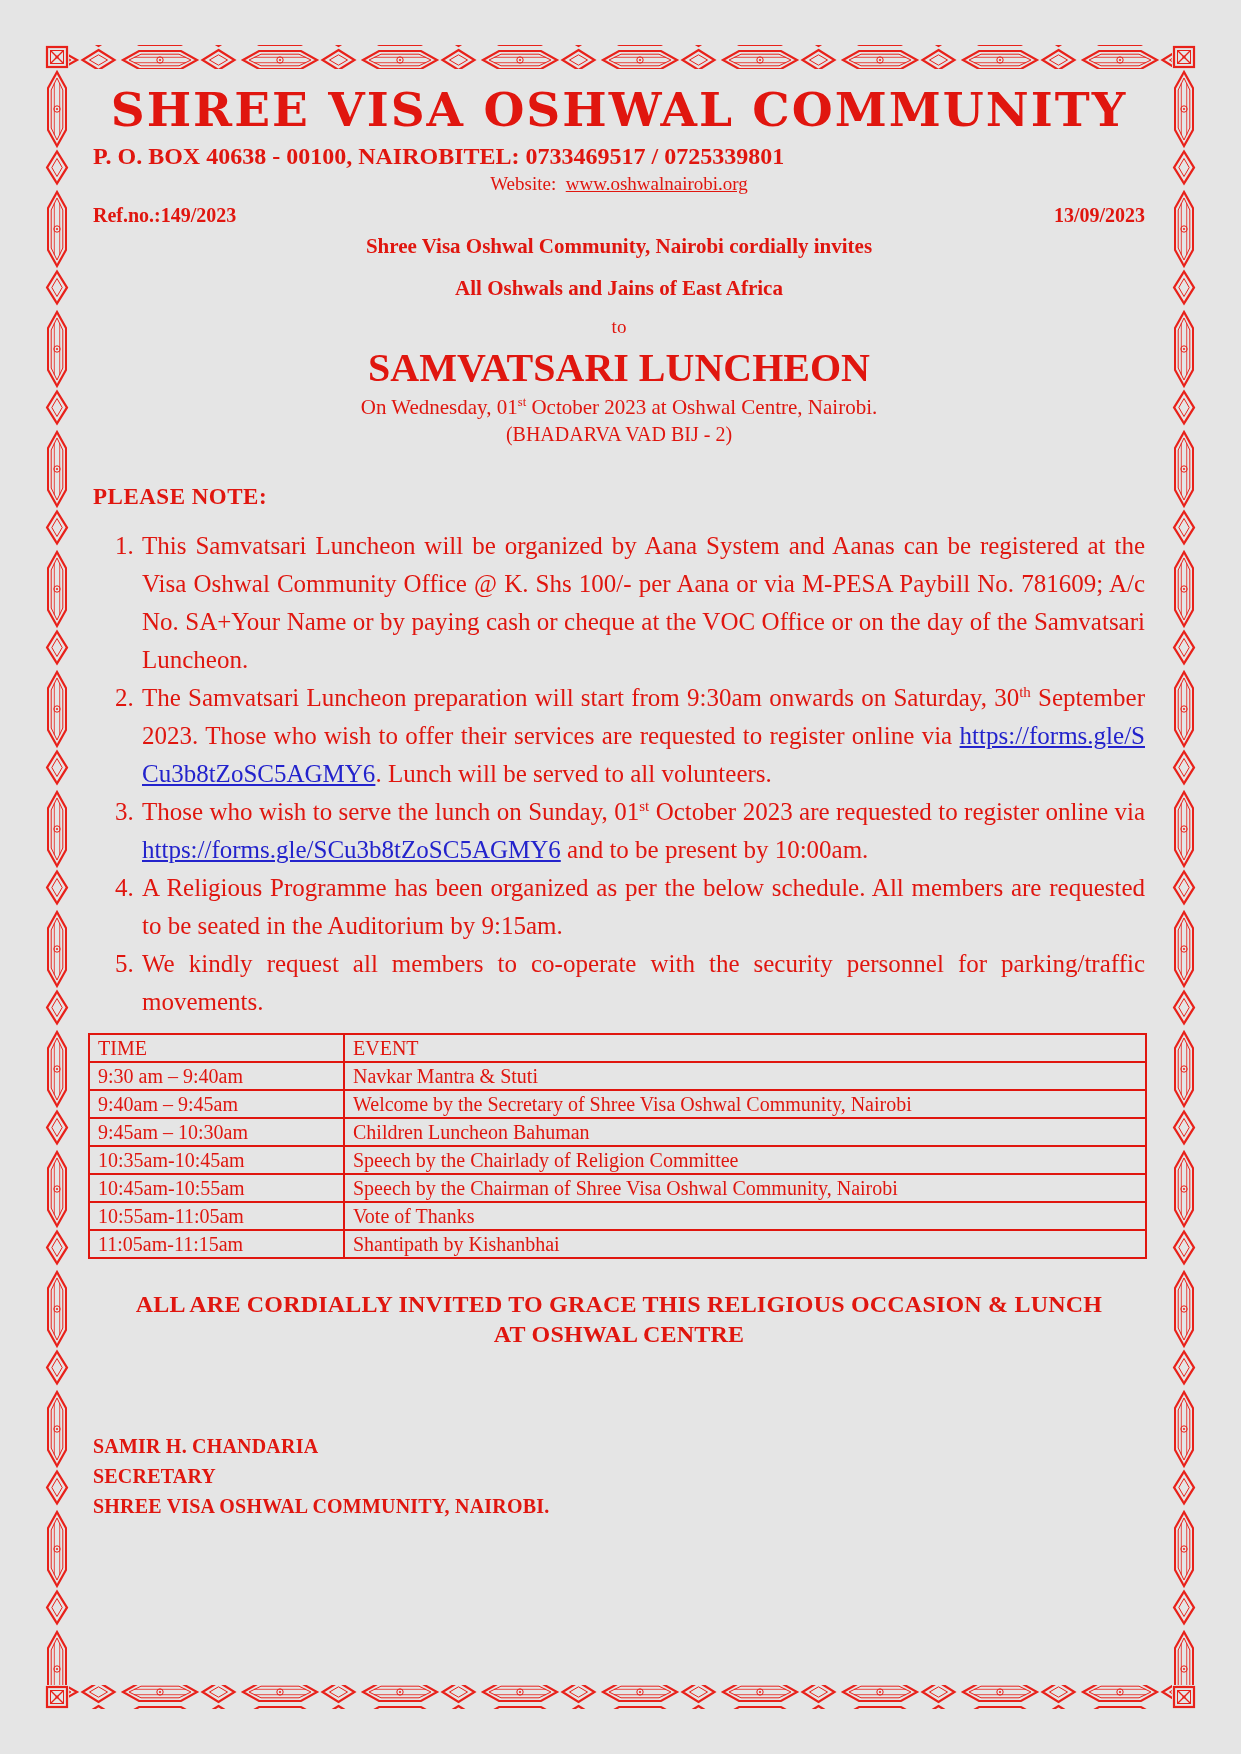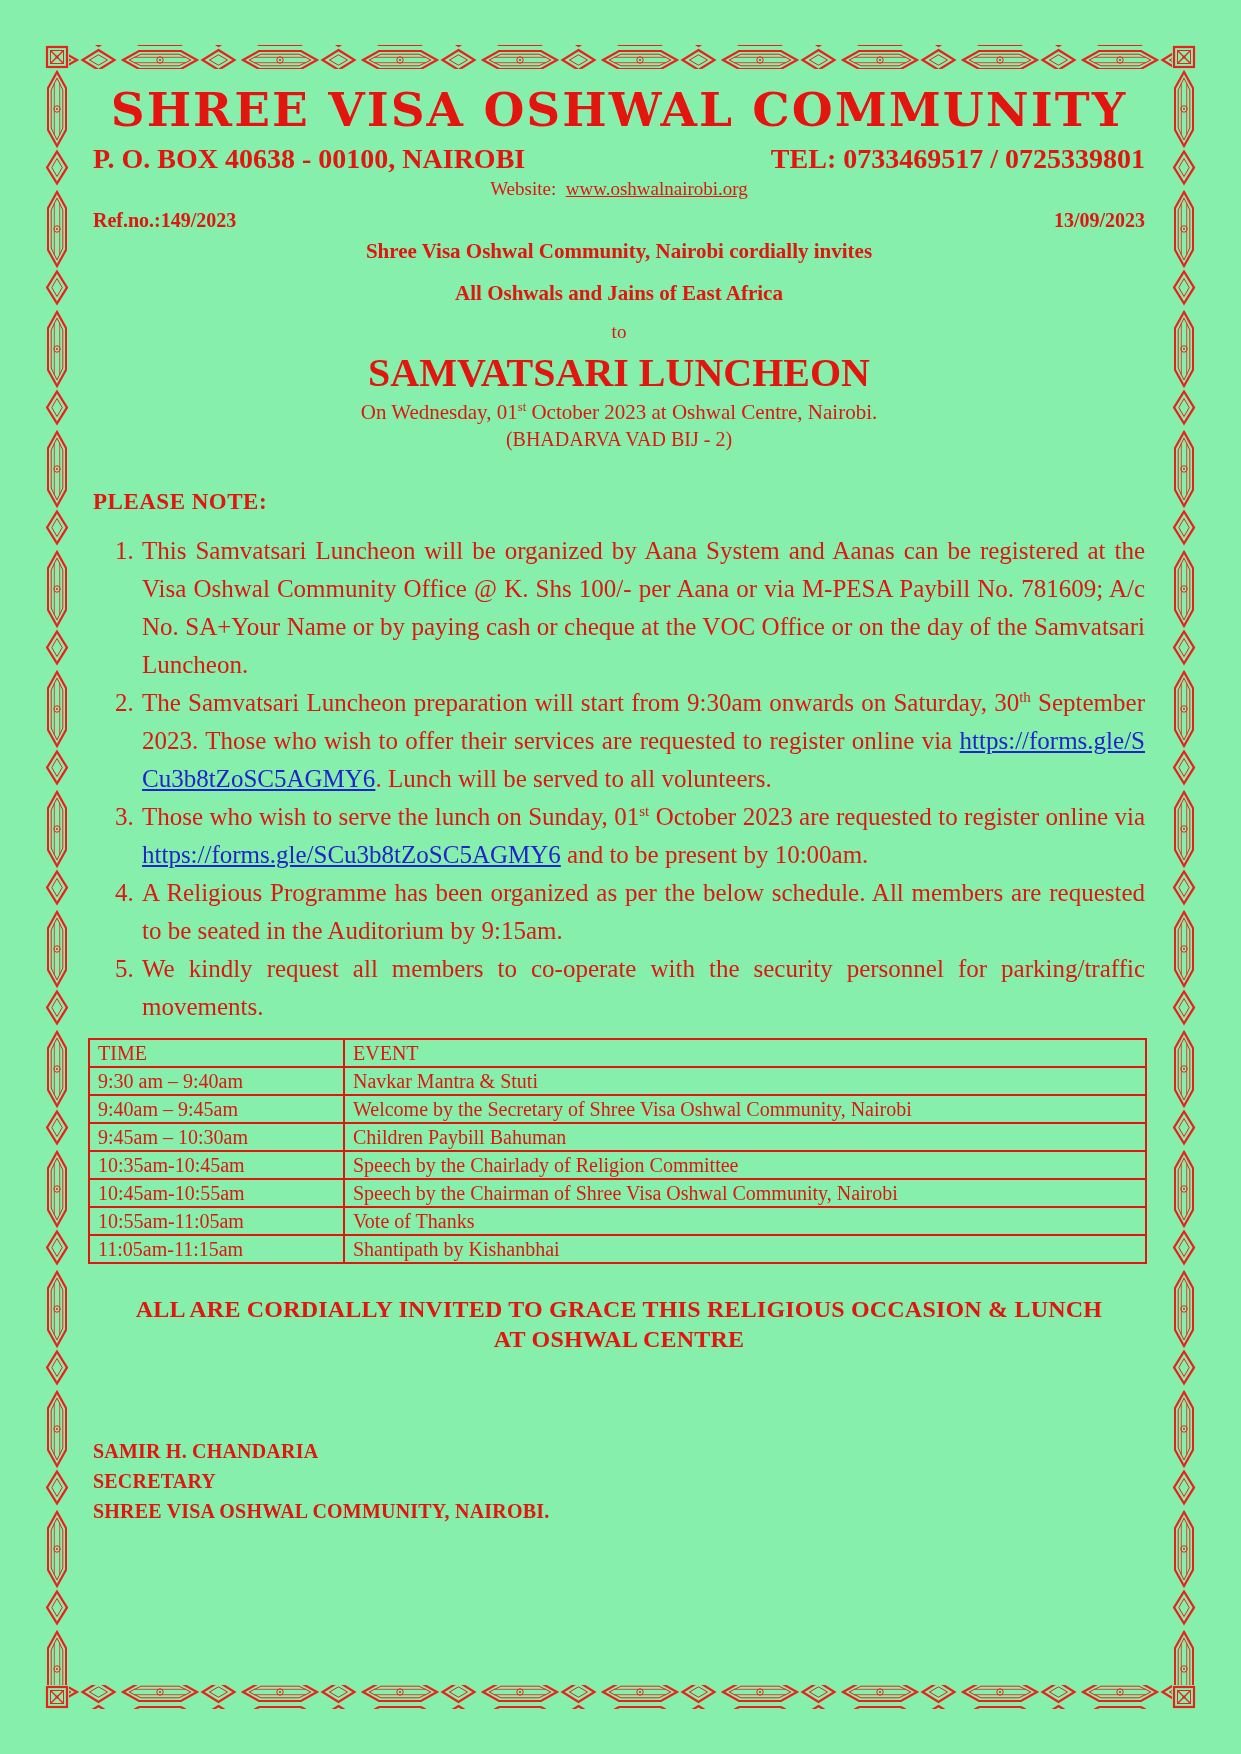--- a/index.html
+++ b/index.html
@@ -6,40 +6,40 @@
     --red:#e0160f;
     --border-red:#e8211a;
     --link-blue:#2323cc;
   }
   *{box-sizing:border-box;}
   html,body{margin:0;padding:0;background:#ffffff;}
   .page{
     position:relative;
     width:1241px;height:1754px;
     margin:0 auto;
-    background:#86efac;
+    background:#e5e5e5;
     font-family:"Liberation Serif","DejaVu Serif",serif;
     color:var(--red);
     overflow:hidden;
   }
   .border-frame{position:absolute;left:0;top:0;}
   .content{position:absolute;left:93px;top:69px;width:1052px;}
 
   .doc-title{
     margin:14px 0 0 0;
     text-align:center;
     font-family:"DejaVu Serif","Liberation Serif",serif;
     font-weight:bold;
     font-size:47px;
     line-height:1.15;
     letter-spacing:2px;
     text-shadow:0 0 1px rgba(255,255,255,.6);
   }
-  .contact-row{display:flex;justify-content:space-between;align-items:baseline;
-    font-size:28px;font-weight:bold;margin-top:6px;}
+  .contact-row{display:flex;justify-content:flex-start;align-items:baseline;
+    font-size:24px;font-weight:bold;margin-top:6px;}
   .center-line{text-align:center;font-size:19px;margin-top:6px;}
   .center-line.tight{margin-top:3px;}
   .red-link{color:var(--red);text-decoration:underline;cursor:pointer;}
   .blue-link{color:var(--link-blue);text-decoration:underline;cursor:pointer;word-break:break-all;}
   .ref-row{display:flex;justify-content:space-between;align-items:baseline;
     font-size:20px;font-weight:bold;margin-top:9px;}
   .invite-line{text-align:center;font-weight:bold;font-size:21px;margin-top:7px;}
   .invite-line.gap{margin-top:17px;}
   .to-line{text-align:center;font-size:19px;font-weight:normal;margin-top:15px;}
   .event-title{text-align:center;font-weight:bold;font-size:40px;margin:8px 0 0 0;line-height:1.1;}
@@ -174,21 +174,21 @@
         <tr>
           <td class="time-col">9:30 am – 9:40am</td>
           <td>Navkar Mantra &amp; Stuti</td>
         </tr>
         <tr>
           <td class="time-col">9:40am – 9:45am</td>
           <td>Welcome by the Secretary of Shree Visa Oshwal Community, Nairobi</td>
         </tr>
         <tr>
           <td class="time-col">9:45am – 10:30am</td>
-          <td>Children Paybill Bahuman</td>
+          <td>Children Luncheon Bahuman</td>
         </tr>
         <tr>
           <td class="time-col">10:35am-10:45am</td>
           <td>Speech by the Chairlady of Religion Committee</td>
         </tr>
         <tr>
           <td class="time-col">10:45am-10:55am</td>
           <td>Speech by the Chairman of Shree Visa Oshwal Community, Nairobi</td>
         </tr>
         <tr>

